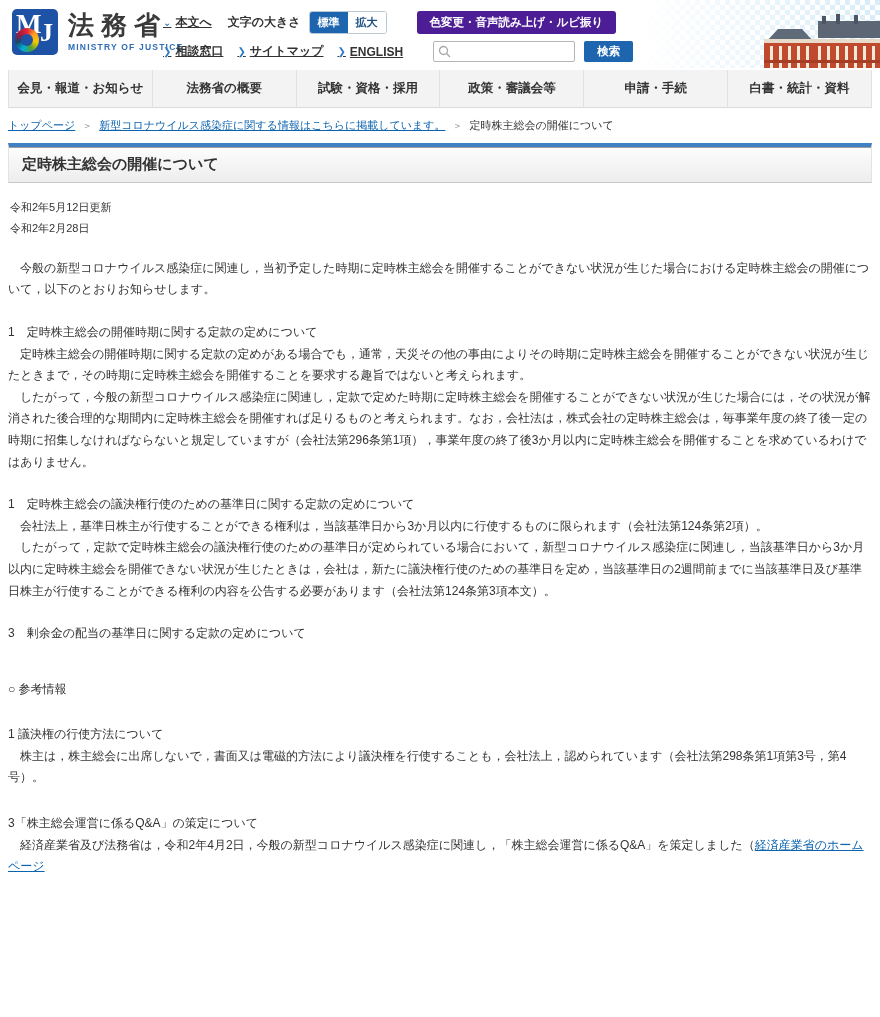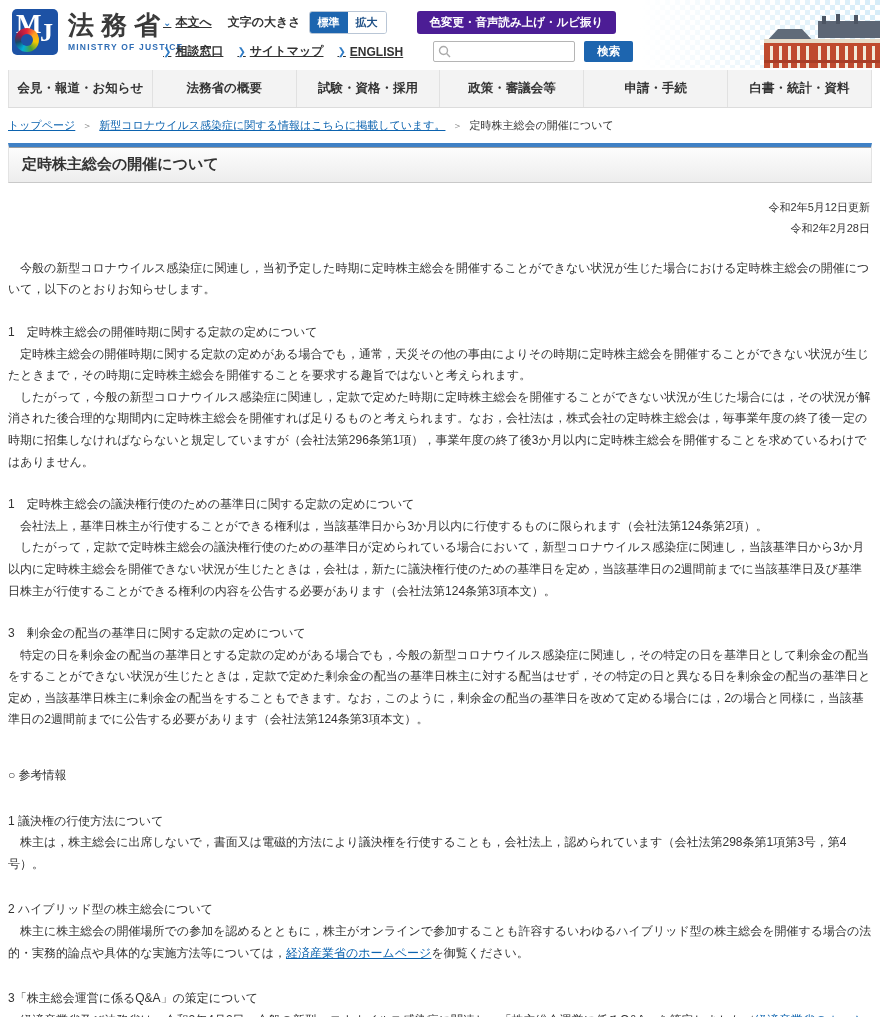--- a/index.html
+++ b/index.html
@@ -66,21 +66,21 @@
   .bc-link { color: #0c63af; text-decoration: underline; cursor: pointer; }
   .bc-sep { color: #777; margin: 0 7px; font-size: 10px; }
   .title-box {
     margin: 3px 8px 0;
     border-top: 4px solid #3f80c5;
     border-left: 1px solid #e3e3e3; border-right: 1px solid #e3e3e3; border-bottom: 1px solid #c9c9c9;
     box-shadow: inset 0 1px 0 rgba(40,40,40,0.45);
     background: linear-gradient(#fdfdfd, #ededed);
     padding: 8px 13px; font-size: 15px; font-weight: bold; color: #333;
   }
-  .dates { text-align: right; padding: 14px 10px 0; font-size: 11px; line-height: 1.9; color: #333; }
+  .dates { text-align: left; padding: 14px 10px 0; font-size: 11px; line-height: 1.9; color: #333; }
   
   .main { padding: 19px 8px 0; font-size: 12px; line-height: 1.8; color: #333; }
   .para { margin: 0; }
   .section { margin-top: 21px; }
   .ref-title { margin-top: 34px; }
   .ref-item { margin-top: 24px; }
   .inline-link { color: #0c63af; text-decoration: underline; cursor: pointer; }
 </style>
 </head>
 <body>
@@ -192,34 +192,29 @@
   </div>
 
   <div class="section">
     <p class="para">1　定時株主総会の議決権行使のための基準日に関する定款の定めについて</p>
     <p class="para">　会社法上，基準日株主が行使することができる権利は，当該基準日から3か月以内に行使するものに限られます（会社法第124条第2項）。</p>
     <p class="para">　したがって，定款で定時株主総会の議決権行使のための基準日が定められている場合において，新型コロナウイルス感染症に関連し，当該基準日から3か月以内に定時株主総会を開催できない状況が生じたときは，会社は，新たに議決権行使のための基準日を定め，当該基準日の2週間前までに当該基準日及び基準日株主が行使することができる権利の内容を公告する必要があります（会社法第124条第3項本文）。</p>
   </div>
 
   <div class="section">
     <p class="para">3　剰余金の配当の基準日に関する定款の定めについて</p>
-    <p class="para">　特定の日を剰余金の配当の基準日とする定款の定めがある場合でも，今般の新型コロナウイルス感染症に関連し，その特定の日を基準日として剰余金の配当をすることができない状況が生じたときは，定款で定めた剰余金の配当の基準日株主に対する配当はせず，その特定の日と異なる日を剰余金の配当の基準日と定め，当該基準日株主に剰余金の配当をすることもできます。なお，このように，剰余金の配当の基準日を改めて定める場合には，2の場合と同様に，当該基準日の2週間前までに公告する必要があります（会社法第124条第3項本文）。</p>
   </div>
 
   <p class="para ref-title">○ 参考情報</p>
 
   <div class="ref-item">
     <p class="para">1 議決権の行使方法について</p>
     <p class="para">　株主は，株主総会に出席しないで，書面又は電磁的方法により議決権を行使することも，会社法上，認められています（会社法第298条第1項第3号，第4号）。</p>
   </div>
 
-  <div class="ref-item">
-    <p class="para">2 ハイブリッド型の株主総会について</p>
-    <p class="para"><span>　株主に株主総会の開催場所での参加を認めるとともに，株主がオンラインで参加することも許容するいわゆるハイブリッド型の株主総会を開催する場合の法的・実務的論点や具体的な実施方法等については，</span><a class="inline-link">経済産業省のホームページ</a><span>を御覧ください。</span></p>
-  </div>
 
   <div class="ref-item">
     <p class="para">3「株主総会運営に係るQ&amp;A」の策定について</p>
     <p class="para"><span>　経済産業省及び法務省は，令和2年4月2日，今般の新型コロナウイルス感染症に関連し，「株主総会運営に係るQ&amp;A」を策定しました（</span><a class="inline-link">経済産業省のホームページ</a></p>
 
   </div>
 
 </main>
 
 </body></html>

